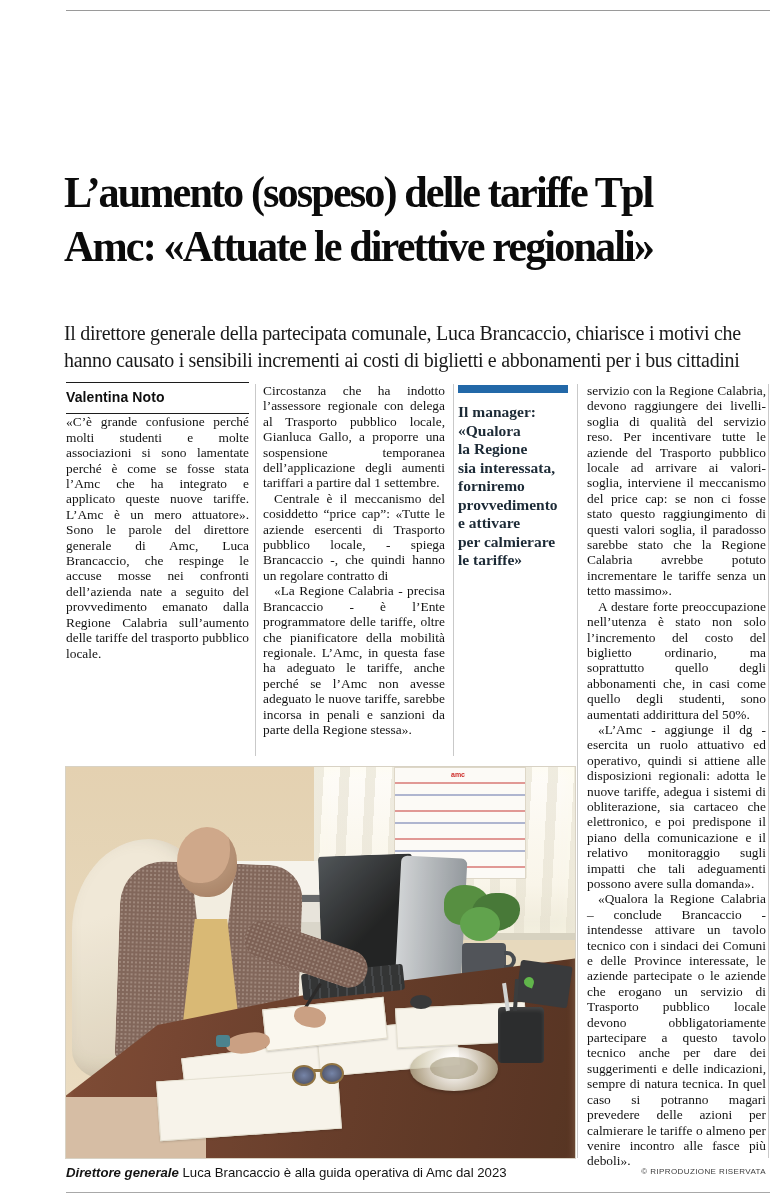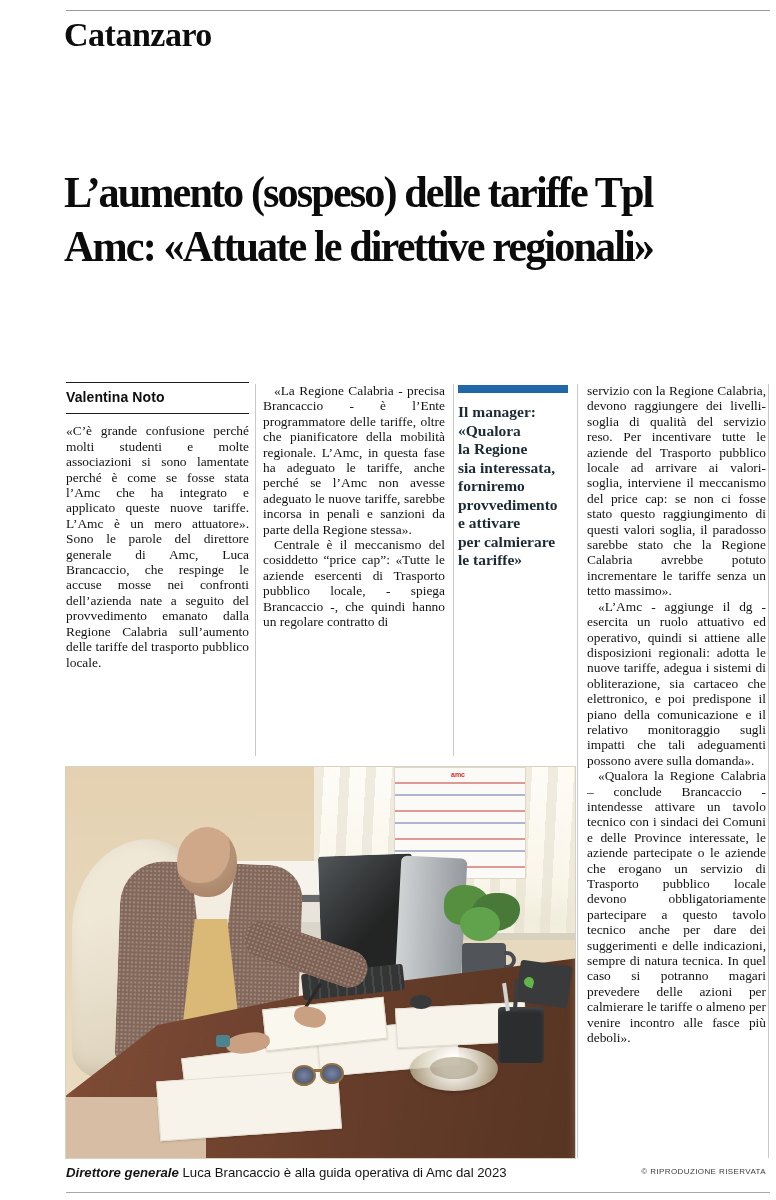--- a/index.html
+++ b/index.html
@@ -24,21 +24,21 @@
     letter-spacing:-0.3px; white-space:nowrap;
   }
   
   .bodytext { font-size:13.4px; line-height:15.4px; text-align:justify; color:#121212; hyphens:auto; }
   .bodytext p { text-indent:11px; }
   .bodytext p.noindent { text-indent:0; }
   .col1 { position:absolute; left:66px;  top:382px; width:183px; }
   .col2 { position:absolute; left:263px; top:383px; width:182px; }
   .col4 { position:absolute; left:587px; top:383px; width:179px; }
   .byline-box { border-top:1.5px solid #1c1c1c; border-bottom:1px solid #1c1c1c;
-    padding:7px 0 8px 0; margin-bottom:9px; }
+    padding:7px 0 8px 0; }
   .byline-box .author { font-family:"Liberation Sans","DejaVu Sans",sans-serif;
     font-weight:bold; font-size:14px; color:#0e0e0e; letter-spacing:0.1px; }
   
   .vdiv { position:absolute; width:1px; background:#c9c9c9; }
   
   .pullquote { position:absolute; left:458px; top:385px; width:112px; }
   .pq-bar { width:110px; height:8px; background:#2268a8; margin-bottom:10px; }
   .pq-line { display:block; font-size:15.5px; line-height:18.5px; font-weight:bold; color:#1c2a36; }
   
   .photo { position:absolute; left:66px; top:767px; width:509px; height:391px;
@@ -136,62 +136,65 @@
   .copyright { position:absolute; left:587px; top:1167px; width:179px; text-align:right;
     font-family:"Liberation Sans","DejaVu Sans",sans-serif; font-size:8px; letter-spacing:0.4px; color:#3c3c3c; }
   .bottom-rule { position:absolute; left:66px; top:1192px; width:704px; height:1px; background:#a8a8a8; }
 </style>
 </head>
 <body>
 
 <div class="page">
 
   <div class="top-rule"></div>
-  <div class="kicker">Catanzaro</div>
 
   <div class="headline">
     <span class="hl-line">L’aumento (sospeso) delle tariffe Tpl</span>
     <span class="hl-line">Amc: «Attuate le direttive regionali»</span>
   </div>
 
   <div class="standfirst">
+    <span class="sf-line">Il direttore generale della partecipata comunale, Luca Brancaccio, chiarisce i motivi che</span>
+    <span class="sf-line">hanno causato i sensibili incrementi ai costi di biglietti e abbonamenti per i bus cittadini</span>
   </div>
 
   <div class="vdiv" style="left:255px; top:384px; height:372px;"></div>
   <div class="vdiv" style="left:453px; top:384px; height:372px;"></div>
   <div class="vdiv" style="left:577px; top:384px; height:774px;"></div>
   <div class="vdiv" style="left:768px; top:384px; height:774px;"></div>
 
   <div class="col1 bodytext">
     <div class="byline-box">
       <span class="author">Valentina Noto</span>
     </div>
     <p class="noindent">«C’è grande confusione perché molti studenti e molte associazioni si sono lamentate perché è come se fosse stata l’Amc che ha integrato e applicato queste nuove tariffe. L’Amc è un mero attuatore». Sono le parole del direttore generale di Amc, Luca Brancaccio, che respinge le accuse mosse nei confronti dell’azienda nate a seguito del provvedimento emanato dalla Regione Calabria sull’aumento delle tariffe del trasporto pubblico locale.</p>
   </div>
 
   <div class="col2 bodytext">
+    <p class="noindent">Circostanza che ha indotto l’assessore regionale con delega al Trasporto pubblico locale, Gianluca Gallo, a proporre una sospensione temporanea dell’applicazione degli aumenti tariffari a partire dal 1 settembre.</p>
+    <p>Centrale è il meccanismo del cosiddetto “price cap”: «Tutte le aziende esercenti di Trasporto pubblico locale, - spiega Brancaccio -, che quindi hanno un regolare contratto di</p>
     <p>«La Regione Calabria - precisa Brancaccio - è l’Ente programmatore delle tariffe, oltre che pianificatore della mobilità regionale. L’Amc, in questa fase ha adeguato le tariffe, anche perché se l’Amc non avesse adeguato le nuove tariffe, sarebbe incorsa in penali e sanzioni da parte della Regione stessa».</p>
-    <p>Centrale è il meccanismo del cosiddetto “price cap”: «Tutte le aziende esercenti di Trasporto pubblico locale, - spiega Brancaccio -, che quindi hanno un regolare contratto di</p>
   </div>
 
   <div class="pullquote">
     <div class="pq-bar"></div>
     <span class="pq-line">Il manager:</span>
     <span class="pq-line">«Qualora</span>
     <span class="pq-line">la Regione</span>
     <span class="pq-line">sia interessata,</span>
     <span class="pq-line">forniremo</span>
     <span class="pq-line">provvedimento</span>
     <span class="pq-line">e attivare</span>
     <span class="pq-line">per calmierare</span>
     <span class="pq-line">le tariffe»</span>
   </div>
 
   <div class="col4 bodytext">
     <p class="noindent">servizio con la Regione Calabria, devono raggiungere dei livelli-soglia di qualità del servizio reso. Per incentivare tutte le aziende del Trasporto pubblico locale ad arrivare ai valori-soglia, interviene il meccanismo del price cap: se non ci fosse stato questo raggiungimento di questi valori soglia, il paradosso sarebbe stato che la Regione Calabria avrebbe potuto incrementare le tariffe senza un tetto massimo».</p>
+    <p>A destare forte preoccupazione nell’utenza è stato non solo l’incremento del costo del biglietto ordinario, ma soprattutto quello degli abbonamenti che, in casi come quello degli studenti, sono aumentati addirittura del 50%.</p>
     <p>«L’Amc - aggiunge il dg - esercita un ruolo attuativo ed operativo, quindi si attiene alle disposizioni regionali: adotta le nuove tariffe, adegua i sistemi di obliterazione, sia cartaceo che elettronico, e poi predispone il piano della comunicazione e il relativo monitoraggio sugli impatti che tali adeguamenti possono avere sulla domanda».</p>
     <p>«Qualora la Regione Calabria – conclude Brancaccio - intendesse attivare un tavolo tecnico con i sindaci dei Comuni e delle Province interessate, le aziende partecipate o le aziende che erogano un servizio di Trasporto pubblico locale devono obbligatoriamente partecipare a questo tavolo tecnico anche per dare dei suggerimenti e delle indicazioni, sempre di natura tecnica. In quel caso si potranno magari prevedere delle azioni per calmierare le tariffe o almeno per venire incontro alle fasce più deboli».</p>
   </div>
 
   <div class="photo">
     <div class="ph-wall-left"></div>
     <div class="ph-window"></div>
     <div class="ph-curtain"></div>
     <div class="ph-window-frame"></div>
     <div class="ph-wall-right-low"></div>

